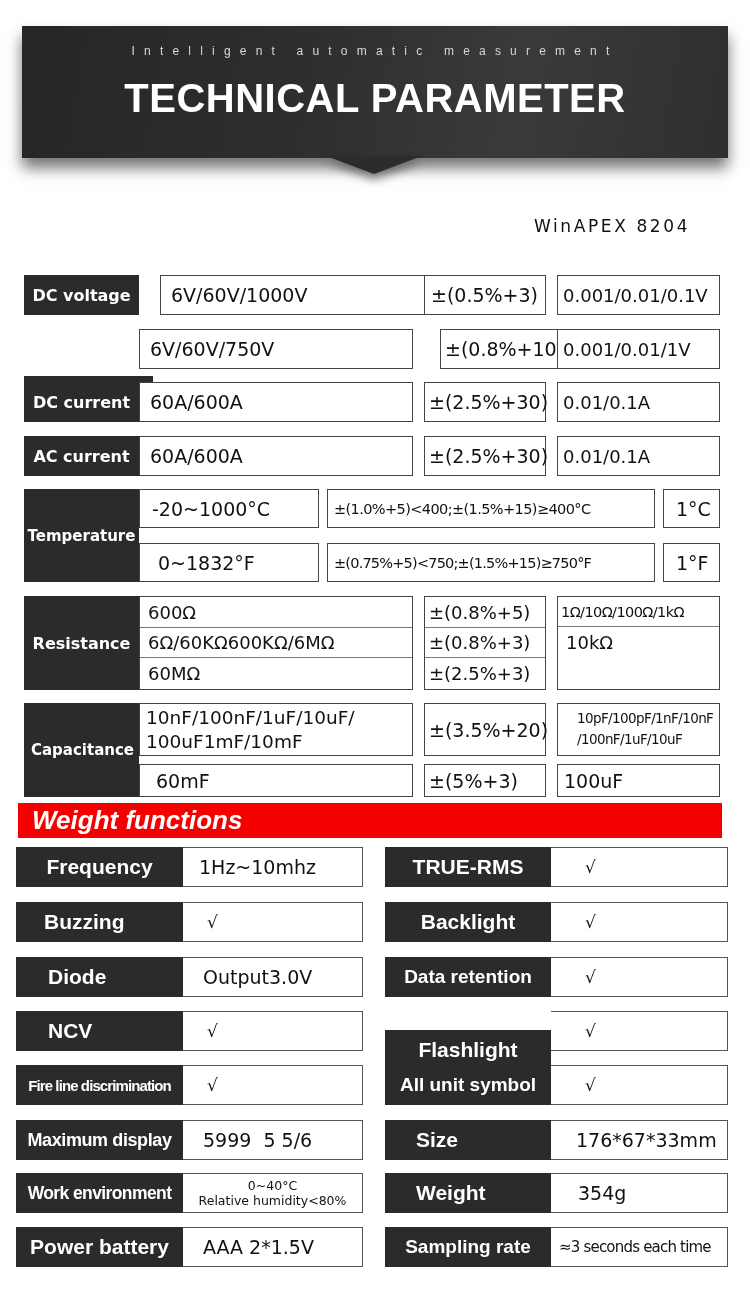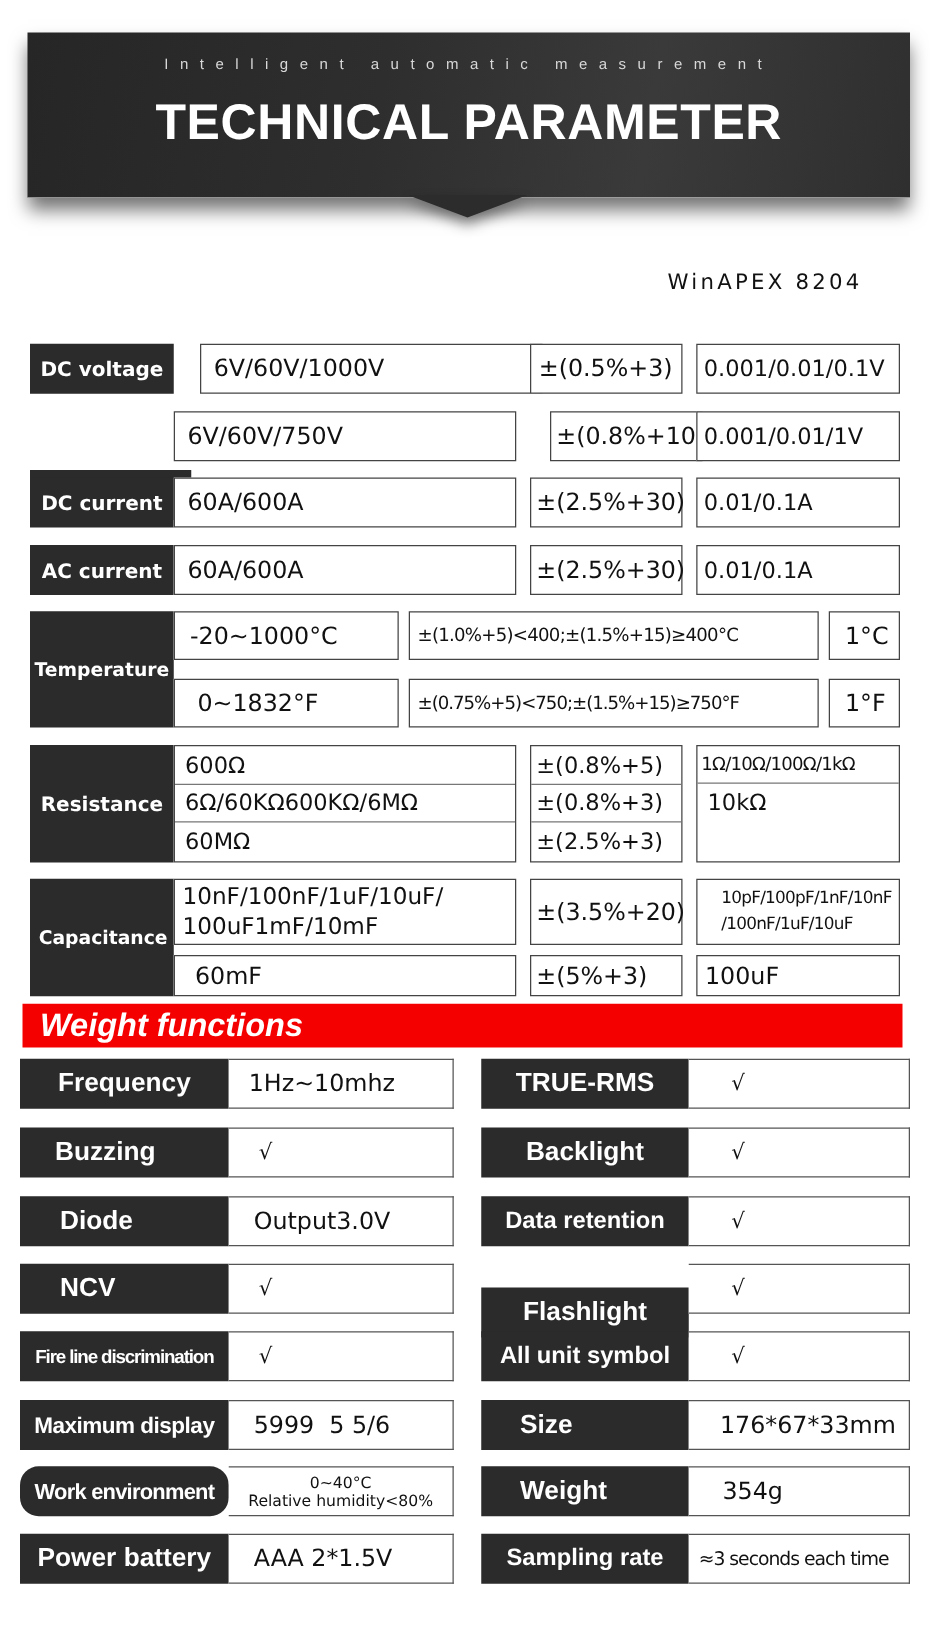--- a/index.html
+++ b/index.html
@@ -169,21 +169,21 @@
   </div>
   <div>
     <div class="slbl" style="left:16px;top:1065px;width:167px;height:40px;font-size:15px;letter-spacing:-0.9px;font-weight:bold;">Fire line discrimination</div>
     <div class="sval check" style="left:183px;top:1065px;width:180px;height:40px;padding-left:24px;">√</div>
   </div>
   <div>
     <div class="slbl" style="left:16px;top:1120px;width:167px;height:40px;font-size:18px;letter-spacing:-0.4px;">Maximum display</div>
     <div class="sval" style="left:183px;top:1120px;width:180px;height:40px;white-space:pre;padding-left:20px;">5999  5 5/6</div>
   </div>
   <div>
-    <div class="slbl" style="left:16px;top:1173px;width:167px;height:40px;font-size:17.5px;letter-spacing:-0.6px;border-radius:15px;">Work environment</div>
+    <div class="slbl" style="left:16px;top:1173px;width:167px;height:40px;font-size:17.5px;letter-spacing:-0.6px;">Work environment</div>
     <div class="sval" style="left:183px;top:1173px;width:180px;height:40px;padding-left:0;flex-direction:column;justify-content:center;font-size:12.5px;line-height:15px;">
       <div>0~40°C</div>
       <div>Relative humidity&lt;80%</div>
     </div>
   </div>
   <div>
     <div class="slbl" style="left:16px;top:1227px;width:167px;height:40px;">Power battery</div>
     <div class="sval" style="left:183px;top:1227px;width:180px;height:40px;padding-left:20px;">AAA 2*1.5V</div>
   </div>
 </div>

